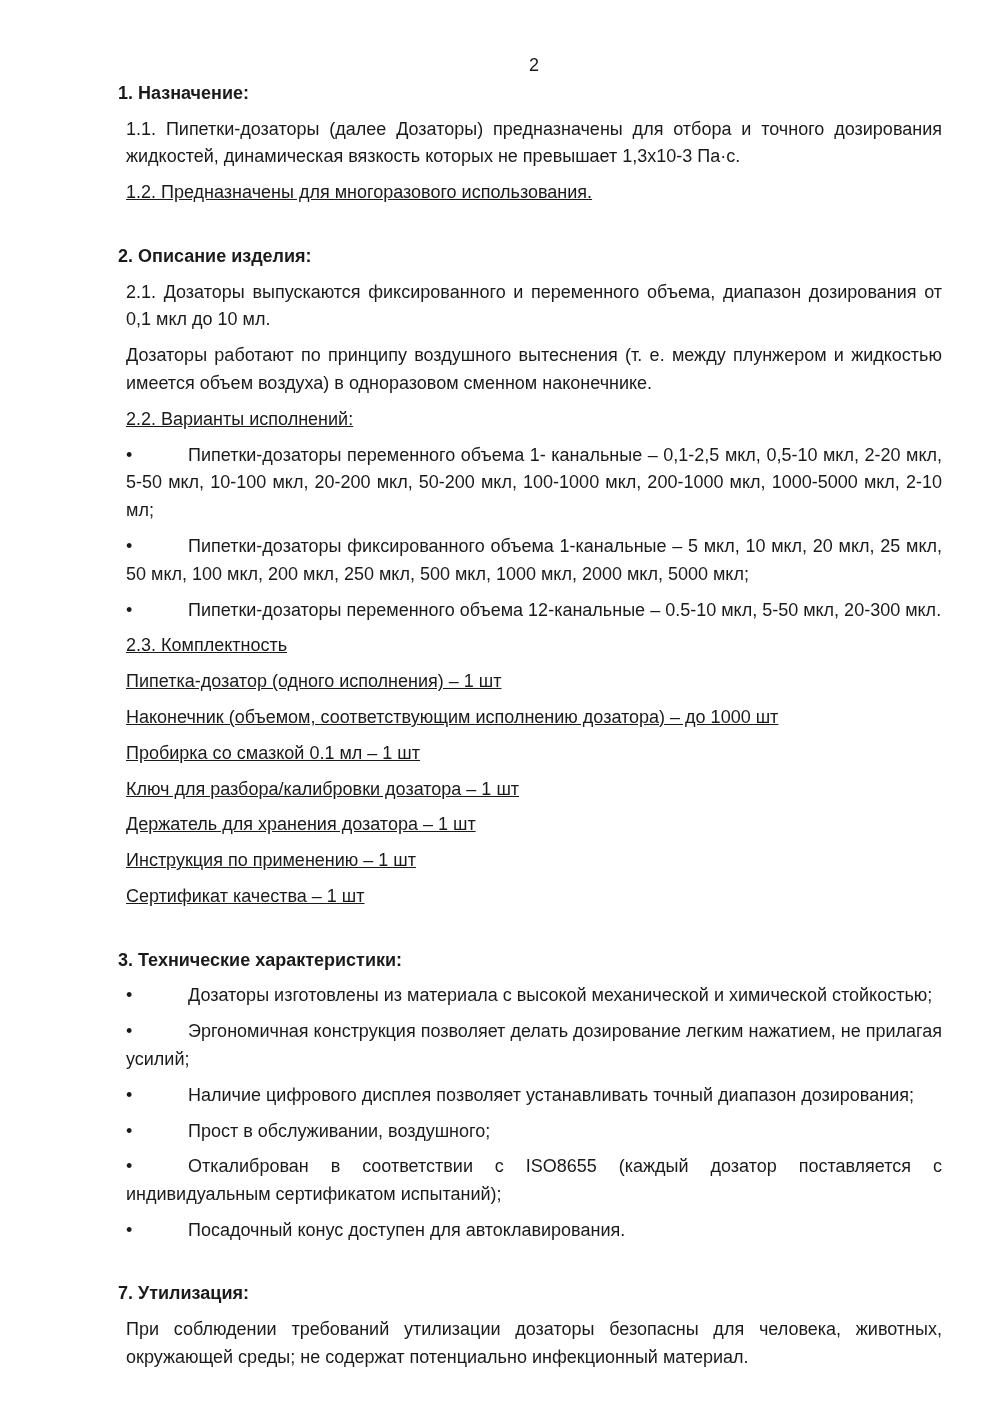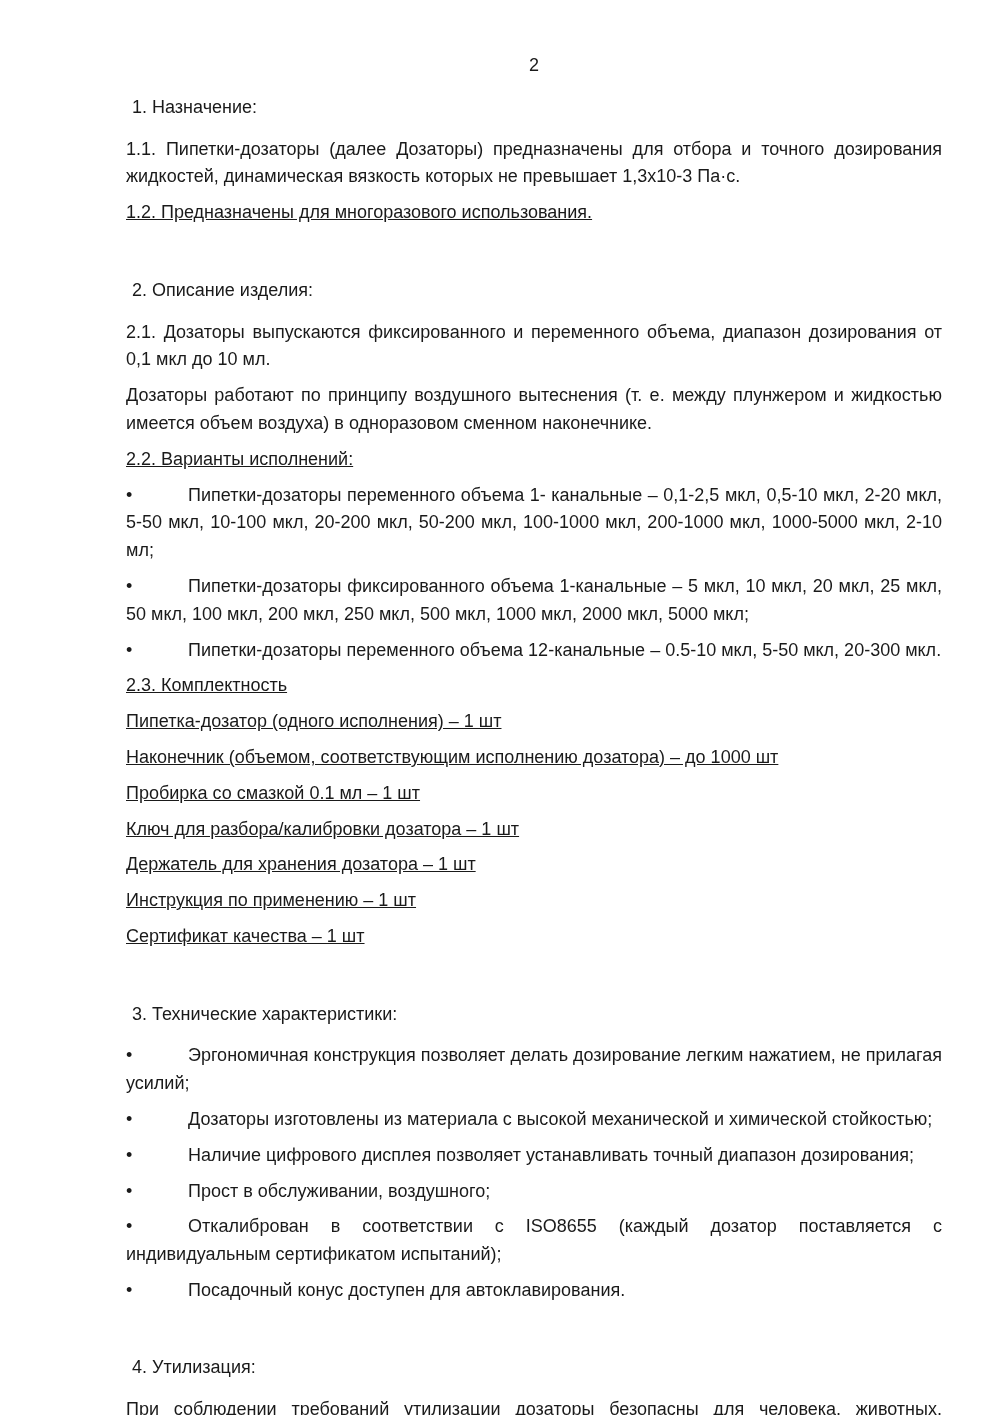--- a/index.html
+++ b/index.html
@@ -19,22 +19,22 @@
   .page {
     box-sizing: border-box;
     width: 1000px;
     height: 1415px;
     padding: 52px 50px 0 118px;
   }
   .page-number {
     text-align: center;
   }
   .h {
-    font-weight: normal;
-    margin: 14px;
+    font-weight: bold;
+    margin: 0;
   }
   p {
     margin: 8px;
     text-align: justify;
   }
   p.single {
     text-align: left;
     text-decoration: underline;
   }
   p.bullet .marker {
@@ -73,25 +73,25 @@
   <p class="single">Наконечник (объемом, соответствующим исполнению дозатора) – до 1000 шт</p>
   <p class="single">Пробирка со смазкой 0.1 мл – 1 шт</p>
   <p class="single">Ключ для разбора/калибровки дозатора – 1 шт</p>
   <p class="single">Держатель для хранения дозатора – 1 шт</p>
   <p class="single">Инструкция по применению – 1 шт</p>
   <p class="single">Сертификат качества – 1 шт</p>
 
   <div class="blank"></div>
 
   <p class="h">3. Технические характеристики:</p>
+  <p class="bullet"><span class="marker">•</span><span>Дозаторы изготовлены из материала с высокой механической и химической стойкостью;</span></p>
   <p class="bullet"><span class="marker">•</span><span>Эргономичная конструкция позволяет делать дозирование легким нажатием, не прилагая усилий;</span></p>
-  <p class="bullet"><span class="marker">•</span><span>Дозаторы изготовлены из материала с высокой механической и химической стойкостью;</span></p>
   <p class="bullet"><span class="marker">•</span><span>Наличие цифрового дисплея позволяет устанавливать точный диапазон дозирования;</span></p>
   <p class="bullet"><span class="marker">•</span><span>Прост в обслуживании, воздушного;</span></p>
   <p class="bullet"><span class="marker">•</span><span>Откалиброван в соответствии с ISO8655 (каждый дозатор поставляется с индивидуальным сертификатом испытаний);</span></p>
   <p class="bullet"><span class="marker">•</span><span>Посадочный конус доступен для автоклавирования.</span></p>
 
   <div class="blank"></div>
 
-  <p class="h">4. Утилизация:</p>
+  <p class="h">7. Утилизация:</p>
   <p>При соблюдении требований утилизации дозаторы безопасны для человека, животных, окружающей среды; не содержат потенциально инфекционный материал.</p>
 
 </div>
 
 </body></html>

